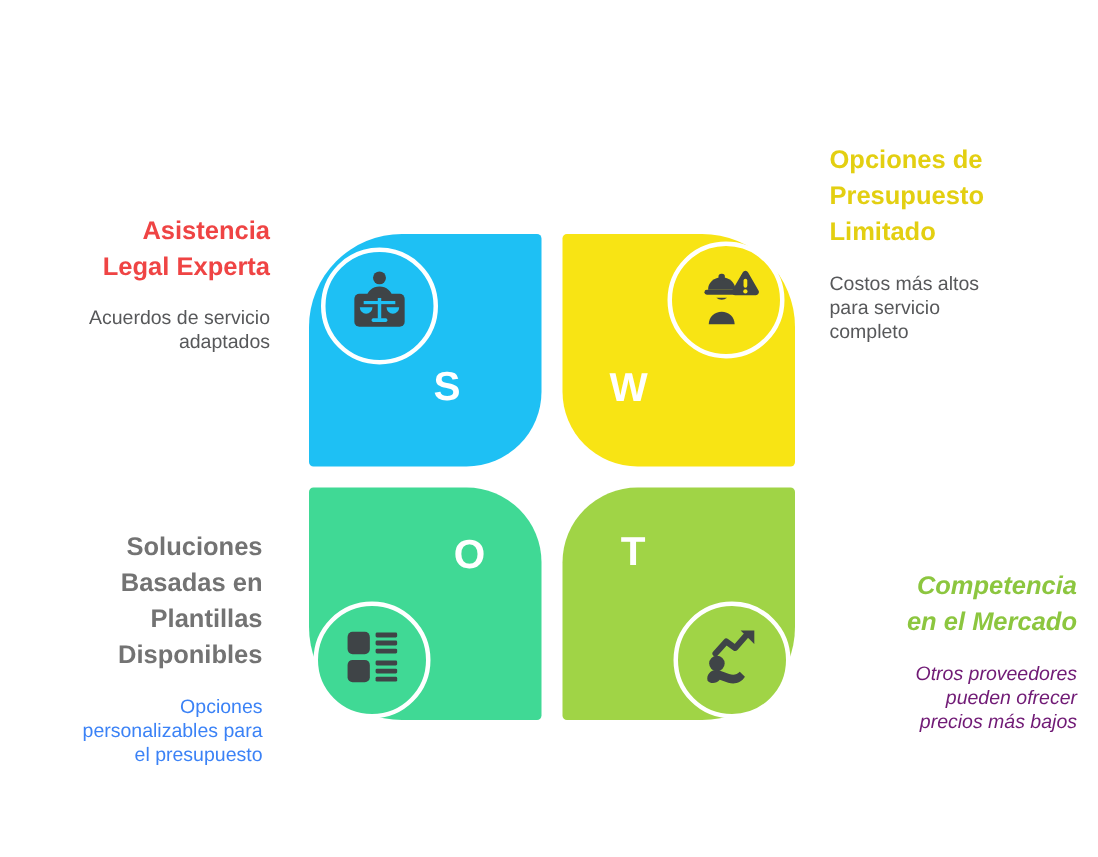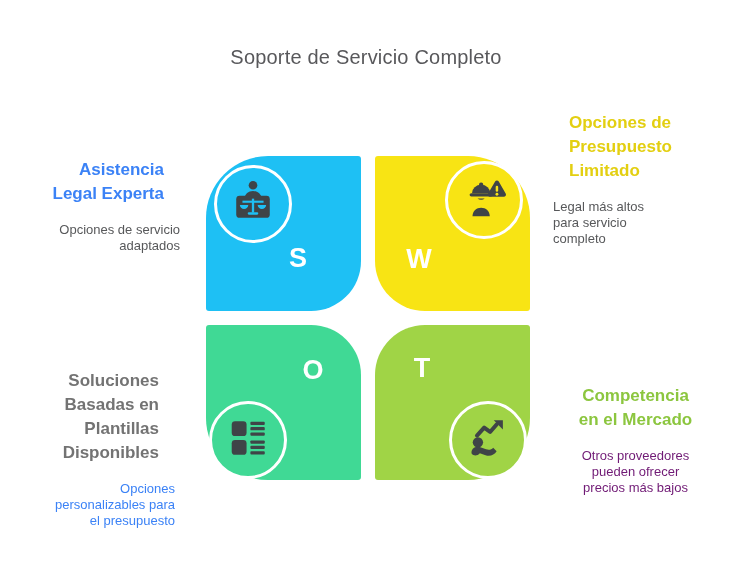--- a/index.html
+++ b/index.html
@@ -51,43 +51,42 @@
   }
   .badge-s { left: 8px;  top: 9px; }
   .badge-w { left: 70px; top: 5px; }
   .badge-o { left: 3px;  top: 76px; }
   .badge-t { left: 74px; top: 76px; }
   .badge svg { width: 46px; height: 46px; fill: currentColor; }
   .badge svg .cut { fill: var(--cut, #ffffff); }
   
   .block { position: absolute; }
   .block h2 {
-    margin: 16px;
+    margin: 0;
     font-size: 17px;
     line-height: 24px;
     font-weight: 700;
     white-space: pre-line;
   }
   .block p {
     margin: 14px 0 0 0;
     font-size: 13px;
     line-height: 16px;
     white-space: pre-line;
   }
   .block-strengths     { left: 22px;  top: 142px; width: 158px; text-align: right; }
   .block-weaknesses    { left: 553px; top: 95px;  width: 158px; text-align: left; }
   .block-opportunities { left: 17px;  top: 353px; width: 158px; text-align: right; }
-  .block-threats       { left: 553px; top: 368px; width: 165px; text-align: center; }
+  .block-threats       { left: 553px; top: 379px; width: 165px; text-align: right; font-style: italic; }
 </style>
 </head>
 <body>
 
 <div class="canvas">
 
-  <div class="page-title" style="color: rgb(88, 88, 91);">Soporte de Servicio Completo</div>
 
   <div class="petal petal-s" style="background-color: rgb(30, 192, 244);">
     <span class="petal-letter letter-s">S</span>
     <div class="badge badge-s" style="background-color: rgb(30, 192, 244); --cut: #1EC0F4; color: rgb(63, 68, 71);">
       <span>
         <svg viewBox="0 0 48 48">
           <circle cx="24" cy="6.5" r="4.5"></circle>
           <path d="M24 12.5c-4.8 0-8.6 3.4-9 7.5h18c-.4-4.1-4.2-7.5-9-7.5z"></path>
           <rect x="6.5" y="17.5" width="35" height="23" rx="3.5"></rect>
           <rect class="cut" x="22.8" y="20.5" width="2.4" height="14.5"></rect>
@@ -144,31 +143,31 @@
           <path d="M12.5 21.5 20 13.2l6.2 4.5 7-8" fill="none" stroke="currentColor" stroke-width="4.2" stroke-linecap="round" stroke-linejoin="round"></path>
           <path d="M30 5.5h9.5v9.5z"></path>
           <circle cx="13.5" cy="28.5" r="5.4"></circle>
           <path d="M7 40.5c-1.2-4.8 3.3-8.6 8.3-7.1l6.7 2.4c3 1 5.4.5 7.4-1.6l3.6 3.6c-2.5 4.1-7.1 5.6-11.6 4.1l-5.9-2c-2.6 3-6.6 2.8-8.5.6z"></path>
         </svg>
       </span>
     </div>
   </div>
 
   <div class="block block-strengths">
-    <h2 style="color: #3b82f6;">Asistencia
+    <h2 style="color: #ef4444;">Asistencia
 Legal Experta</h2>
-    <p style="color: rgb(87, 88, 90);">Opciones de servicio
+    <p style="color: rgb(87, 88, 90);">Acuerdos de servicio
 adaptados</p>
   </div>
 
   <div class="block block-weaknesses">
     <h2 style="color: rgb(227, 207, 17);">Opciones de
 Presupuesto
 Limitado</h2>
-    <p style="color: rgb(87, 88, 90);">Legal más altos
+    <p style="color: rgb(87, 88, 90);">Costos más altos
 para servicio
 completo</p>
   </div>
 
   <div class="block block-opportunities">
     <h2 style="color: #737373;">Soluciones
 Basadas en
 Plantillas
 Disponibles</h2>
     <p style="color: #3b82f6;">Opciones

